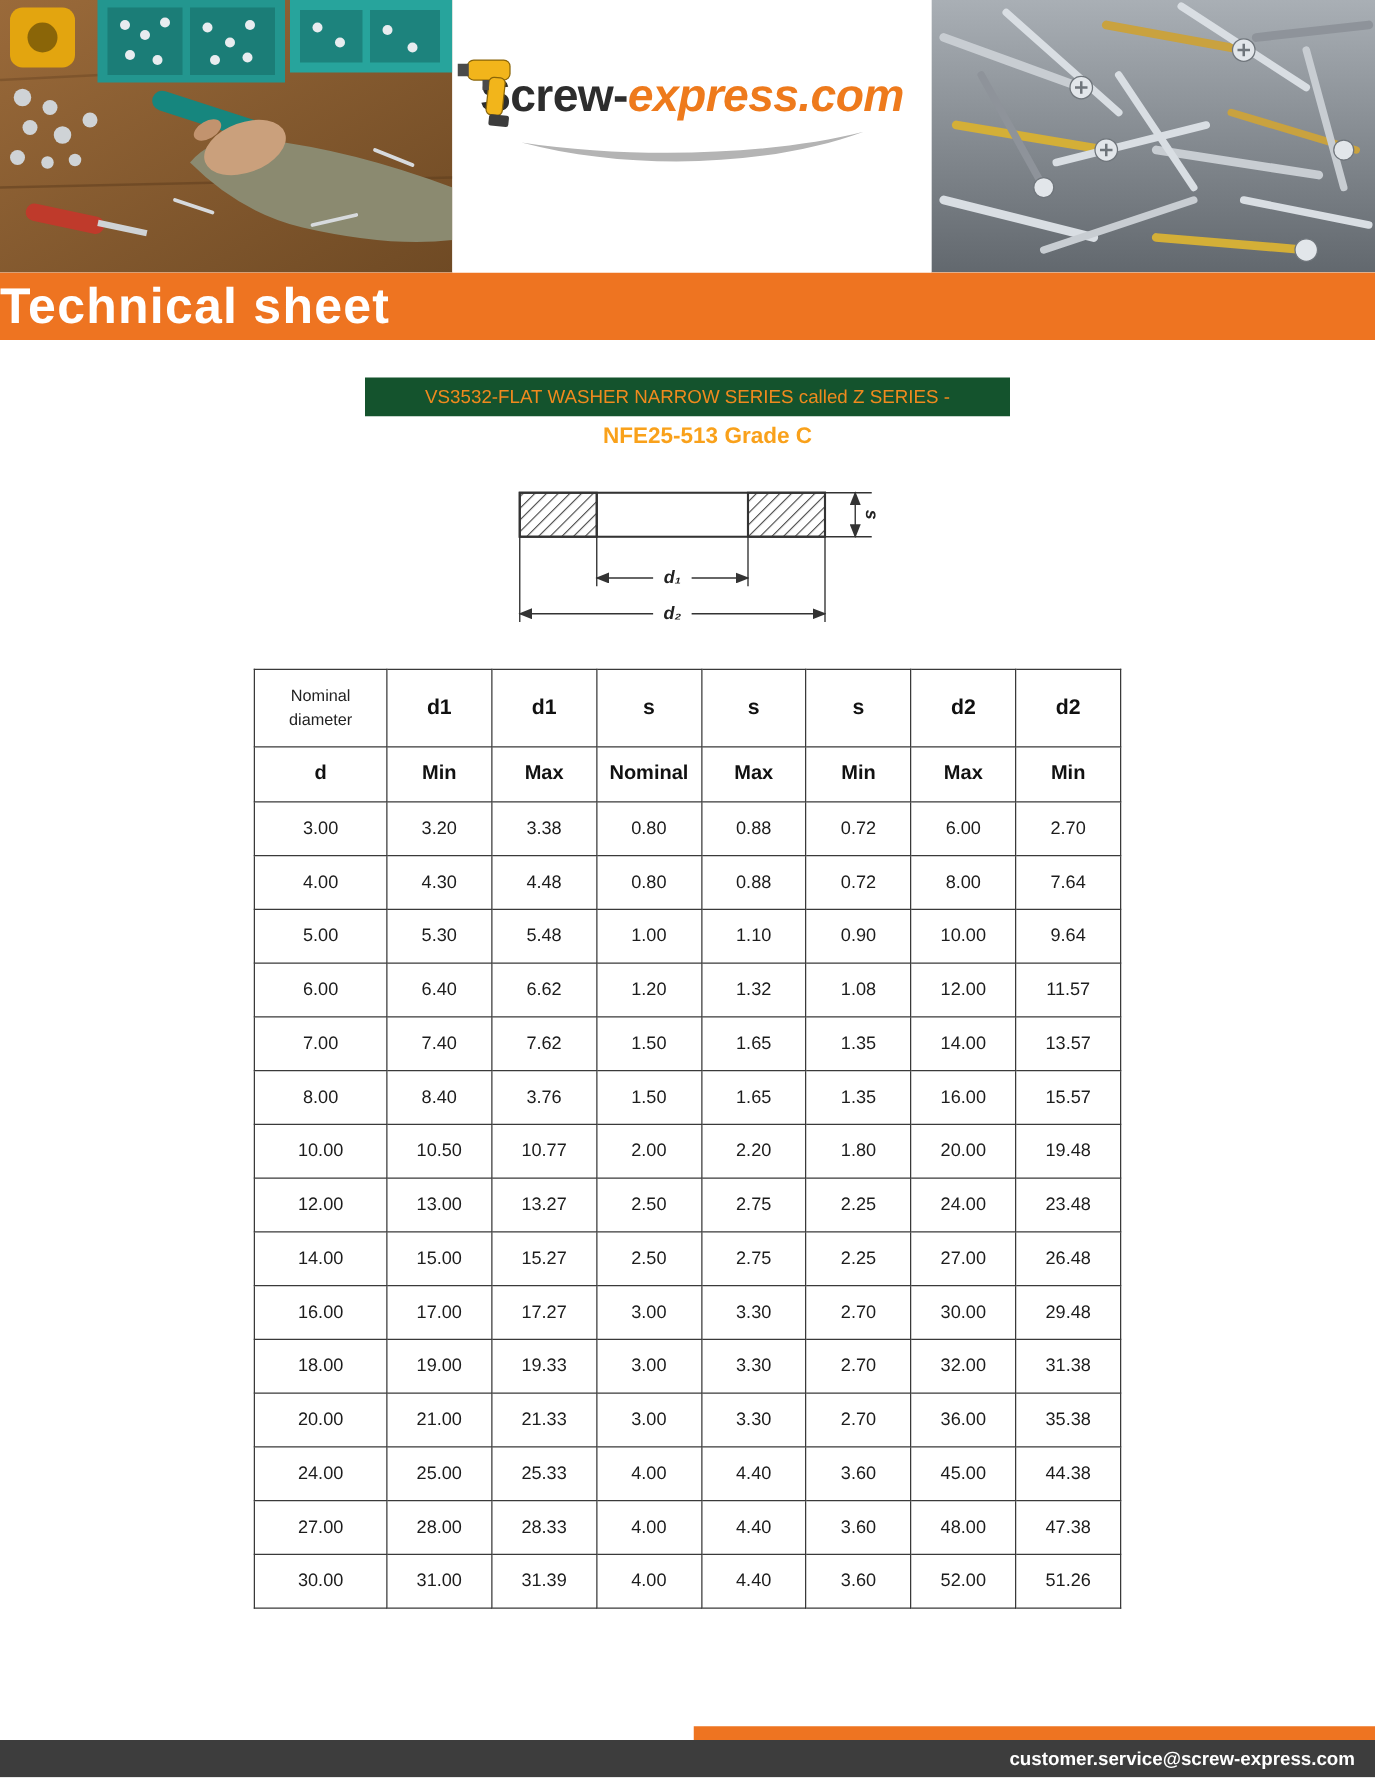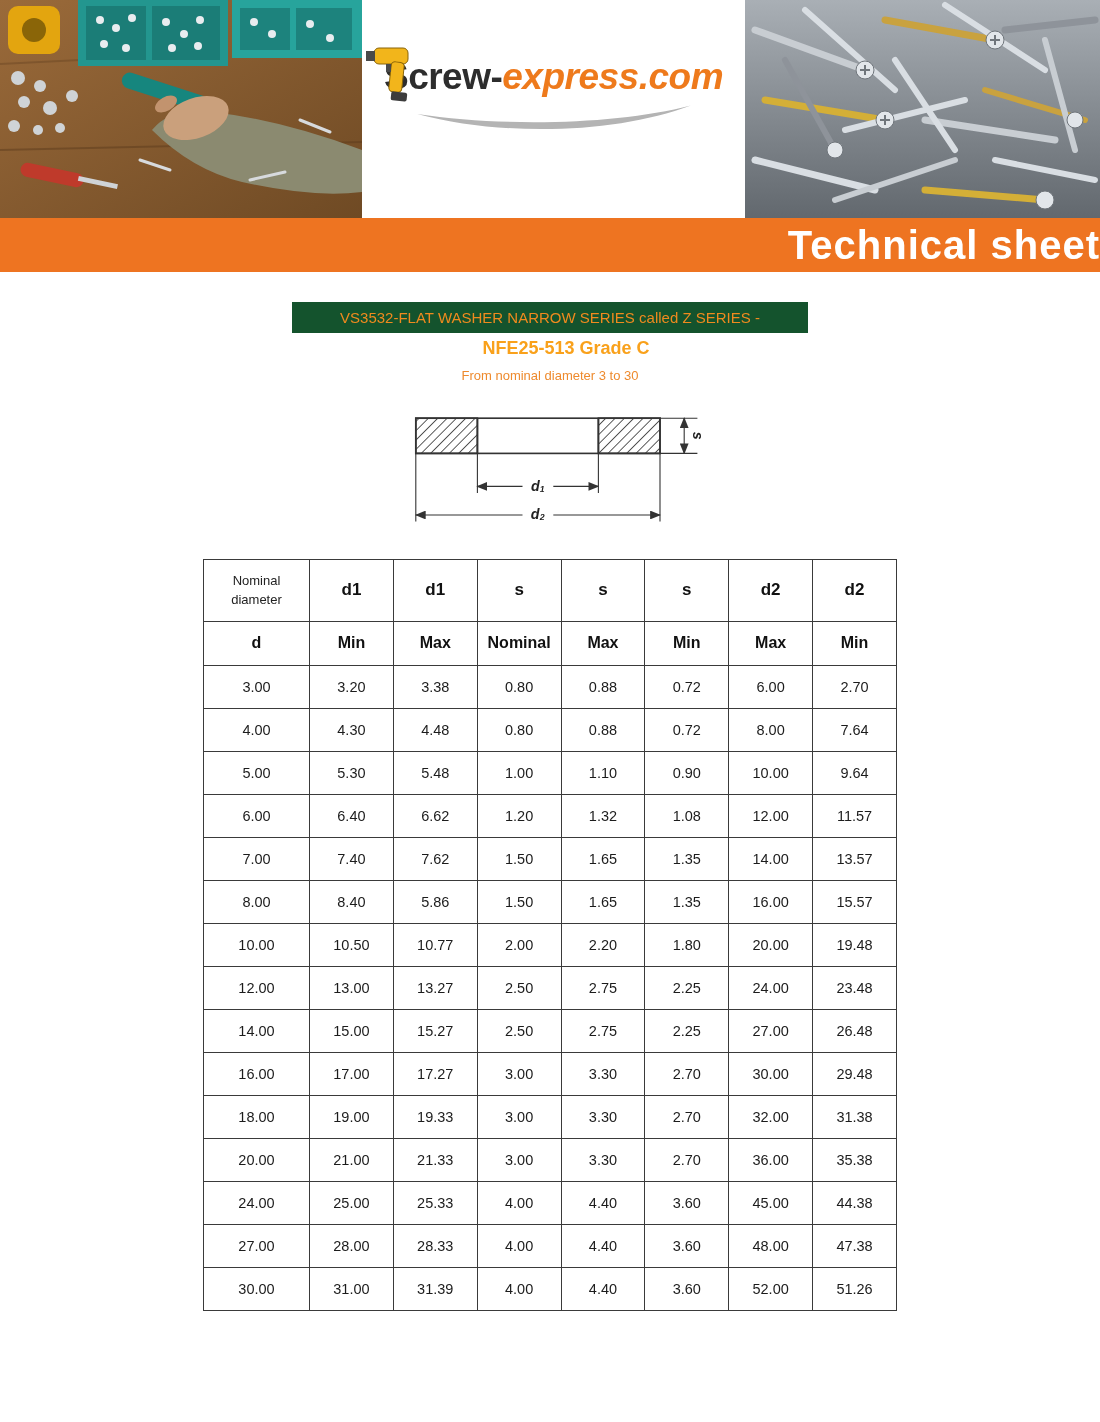--- a/index.html
+++ b/index.html
@@ -15,21 +15,21 @@
   .photo svg { display:block; width:100%; height:100%; }
   .logo-area { flex:1; background:#fff; position:relative; display:flex; align-items:center; justify-content:center; }
   .logo-stack { display:flex; flex-direction:column; align-items:center; margin-top:-26px; }
   .logo-text { font-size:37px; font-weight:bold; white-space:nowrap; letter-spacing:-0.5px; }
   .logo-dark { color:#2d2d2d; }
   .logo-orange { color:#ee7a1c; font-style:italic; }
   .swoosh { margin-top:4px; }
   .drill-icon { position:absolute; left:4px; top:42px; }
 
   
-  .banner { height:54px; background:#ee7421; display:flex; align-items:center; justify-content:flex-end; }
+  .banner { height:54px; background:#ee7421; display:flex; align-items:center; justify-content:flex-start; }
   .banner-title { color:#ffffff; font-size:40px; font-weight:bold; letter-spacing:1px; }
 
   
   .titles { text-align:center; margin-top:30px; }
   .title-line1 { display:inline-block; background:#14532d; color:#f08a1e; font-size:15px; padding:7px 48px; }
   .title-line2 { margin-top:5px; color:#f9a11b; font-size:18px; font-weight:bold;margin-left:32px; }
   .title-line3 { margin-top:9px; color:#ee8a2d; font-size:13px; }
 
   
   .diagram { width:330px; margin:22px auto 0; display:block; }
@@ -179,21 +179,20 @@
     </div>
   </div>
 
   <div class="banner">
     <span class="banner-title">Technical sheet</span>
   </div>
 
   <div class="titles">
     <div><span class="title-line1">VS3532-FLAT WASHER NARROW SERIES called Z SERIES -</span></div>
     <div class="title-line2">NFE25-513 Grade C</div>
-    <div class="title-line3">From nominal diameter 3 to 30</div>
   </div>
 
   <svg class="diagram" viewBox="0 0 300 118">
     <defs>
       <pattern id="hatch" width="6" height="6" patternUnits="userSpaceOnUse" patternTransform="rotate(45)">
         <line x1="0" y1="0" x2="0" y2="6" stroke="#444" stroke-width="1.6"></line>
       </pattern>
       <marker id="arrS" markerWidth="10" markerHeight="8" refX="1" refY="4" orient="auto">
         <path d="M10 0 L0 4 L10 8 Z" fill="#333"></path>
       </marker>
@@ -299,21 +298,21 @@
           <td>7.62</td>
           <td>1.50</td>
           <td>1.65</td>
           <td>1.35</td>
           <td>14.00</td>
           <td>13.57</td>
         </tr>
         <tr>
           <td>8.00</td>
           <td>8.40</td>
-          <td>5.86</td>
+          <td>3.76</td>
           <td>1.50</td>
           <td>1.65</td>
           <td>1.35</td>
           <td>16.00</td>
           <td>15.57</td>
         </tr>
         <tr>
           <td>10.00</td>
           <td>10.50</td>
           <td>10.77</td>
@@ -399,14 +398,20 @@
           <td>31.39</td>
           <td>4.00</td>
           <td>4.40</td>
           <td>3.60</td>
           <td>52.00</td>
           <td>51.26</td>
         </tr>
       </tbody>
   </table>
 
+  <footer class="footer">
+    <div class="footer-accent"></div>
+    <div class="footer-bar">
+      <span class="footer-email">customer.service@screw-express.com</span>
+    </div>
+  </footer>
 
 </div>
 
 </body></html>

